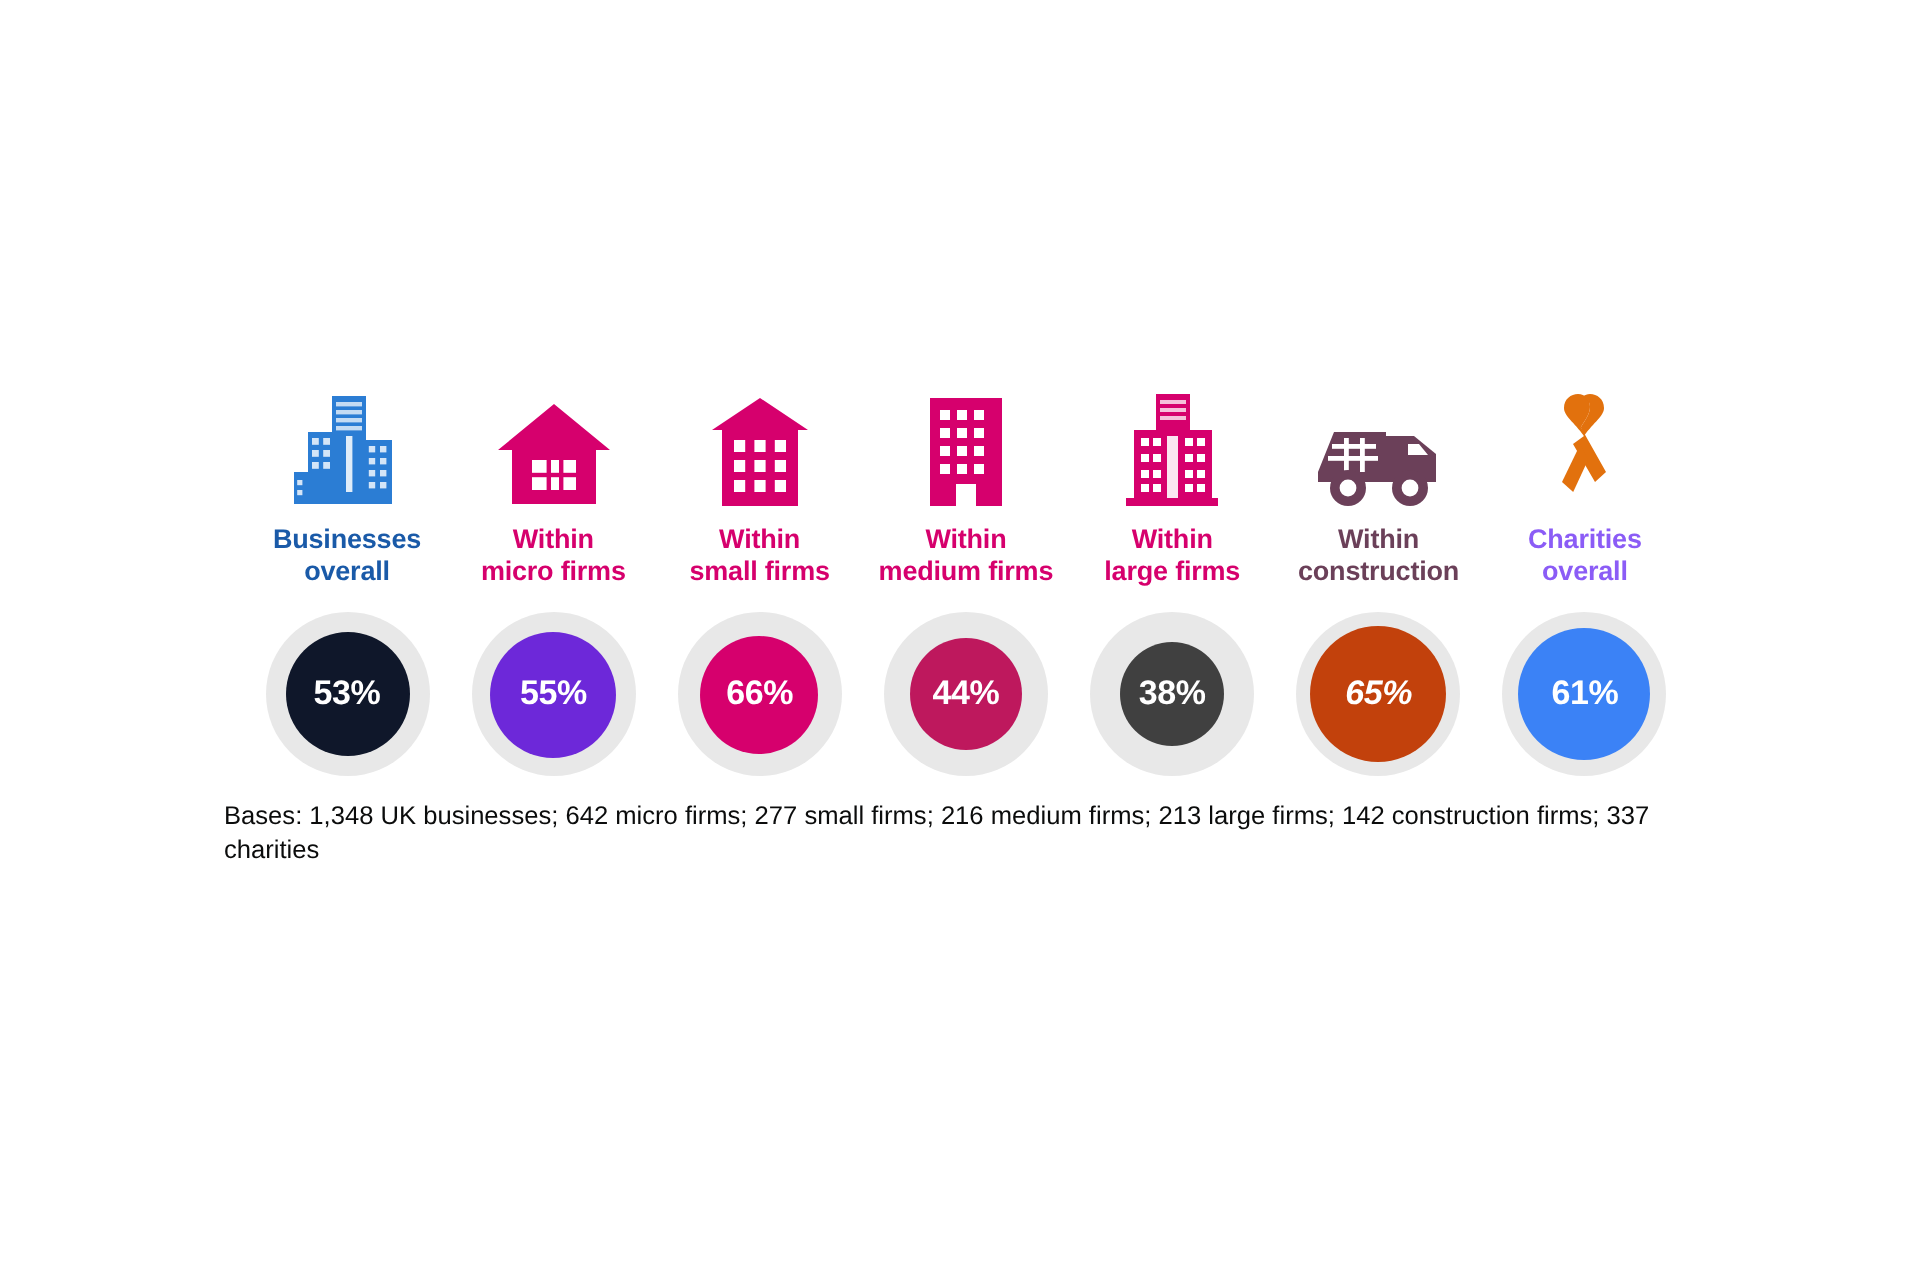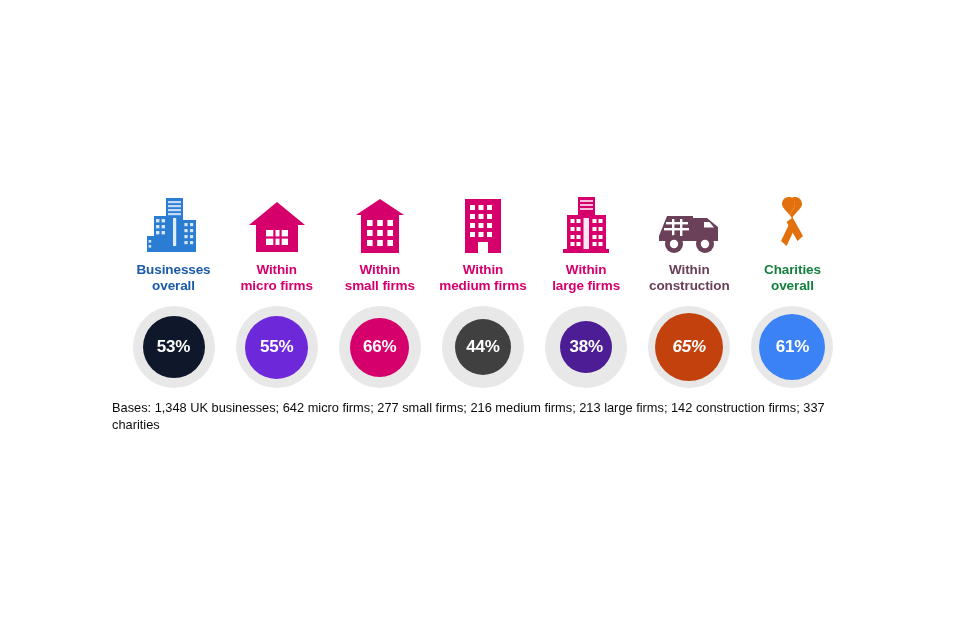--- a/index.html
+++ b/index.html
@@ -200,21 +200,21 @@
         <rect x="18.5" y="34" width="5" height="5" fill="#fff"></rect>
         <rect x="27" y="34" width="5" height="5" fill="#fff"></rect>
       </svg>
         </div>
         <div class="col-label" style="color: rgb(214, 0, 109);">
           <span class="label-line">Within</span>
           <span class="label-line">medium firms</span>
         </div>
         <div class="ring-slot">
           <div class="ring">
-            <div class="disc" style="background: #404040; width: 56px; height: 56px;">44%</div>
+            <div class="disc" style="background: #be185d; width: 56px; height: 56px;">44%</div>
           </div>
         </div>
       </div>
       <div class="column">
         <div class="icon-slot">
           <svg width="50" height="58" viewBox="0 0 50 58">
         <rect x="17" y="1" width="17" height="18" fill="#d6006d"></rect>
         <rect x="19" y="4" width="13" height="2" fill="#fff" opacity=".75"></rect>
         <rect x="19" y="8" width="13" height="2" fill="#fff" opacity=".75"></rect>
         <rect x="19" y="12" width="13" height="2" fill="#fff" opacity=".75"></rect>
@@ -238,21 +238,21 @@
         <rect x="37.5" y="46" width="4" height="4" fill="#fff"></rect>
         <rect x="2" y="53" width="46" height="4" fill="#d6006d"></rect>
       </svg>
         </div>
         <div class="col-label" style="color: rgb(214, 0, 109);">
           <span class="label-line">Within</span>
           <span class="label-line">large firms</span>
         </div>
         <div class="ring-slot">
           <div class="ring">
-            <div class="disc" style="background: #4c1d95; width: 52px; height: 52px;">38%</div>
+            <div class="disc" style="background: #404040; width: 52px; height: 52px;">38%</div>
           </div>
         </div>
       </div>
       <div class="column">
         <div class="icon-slot">
           <svg width="64" height="46" viewBox="0 0 64 46">
         <path d="M2 28 L10 8 L36 8 L36 28 Z" fill="#6b4059"></path>
         <rect x="9" y="14" width="22" height="2.4" fill="#fff"></rect>
         <rect x="7" y="20" width="25" height="2.4" fill="#fff"></rect>
         <rect x="15" y="11" width="2.4" height="18" fill="#fff"></rect>
@@ -279,21 +279,21 @@
       <div class="column">
         <div class="icon-slot">
           <svg width="38" height="58" viewBox="0 0 38 58">
         <path d="M19 22 C14 15 9 12 9 8 C9 3.5 12.5 1 16 1 C19.5 1 22 3.6 22 7.4
                  C22 11 19.6 14 17.4 17.6 L30 40 L24.5 45 L13.5 26 Z" fill="#e2710d"></path>
         <path d="M19 22 C24 15 29 12 29 8 C29 3.5 25.5 1 22 1 C20.6 1 19.4 1.5 18.5 2.4
                  C20.6 3.3 22 5.1 22 7.4 C22 11 19.6 14 17.4 17.6 Z" fill="#e2710d"></path>
         <path d="M17.2 26 L8 45 L13.6 50 L21 34 Z" fill="#e2710d"></path>
       </svg>
         </div>
-        <div class="col-label" style="color: #15803d;">
+        <div class="col-label" style="color: #8b5cf6;">
           <span class="label-line">Charities</span>
           <span class="label-line">overall</span>
         </div>
         <div class="ring-slot">
           <div class="ring">
             <div class="disc" style="background: #3b82f6; width: 66px; height: 66px;">61%</div>
           </div>
         </div>
       </div>
     </div>

